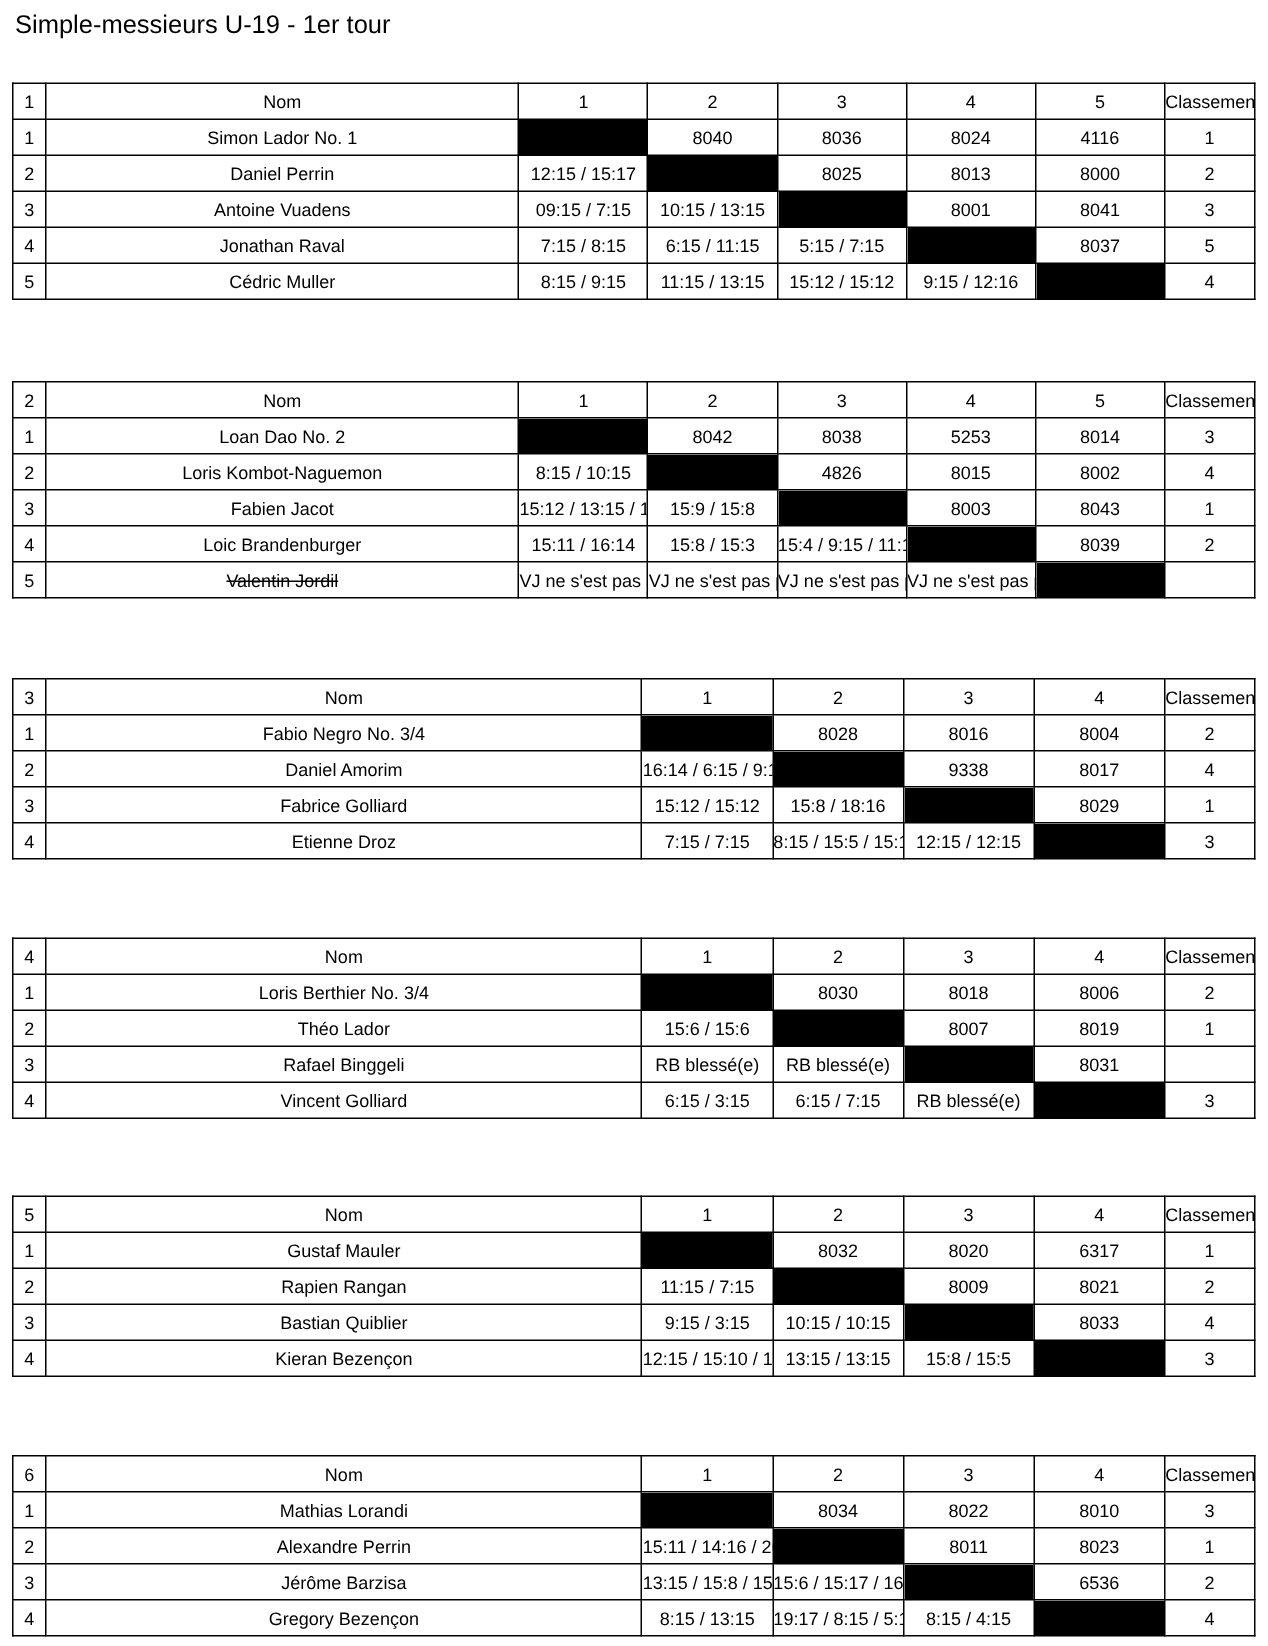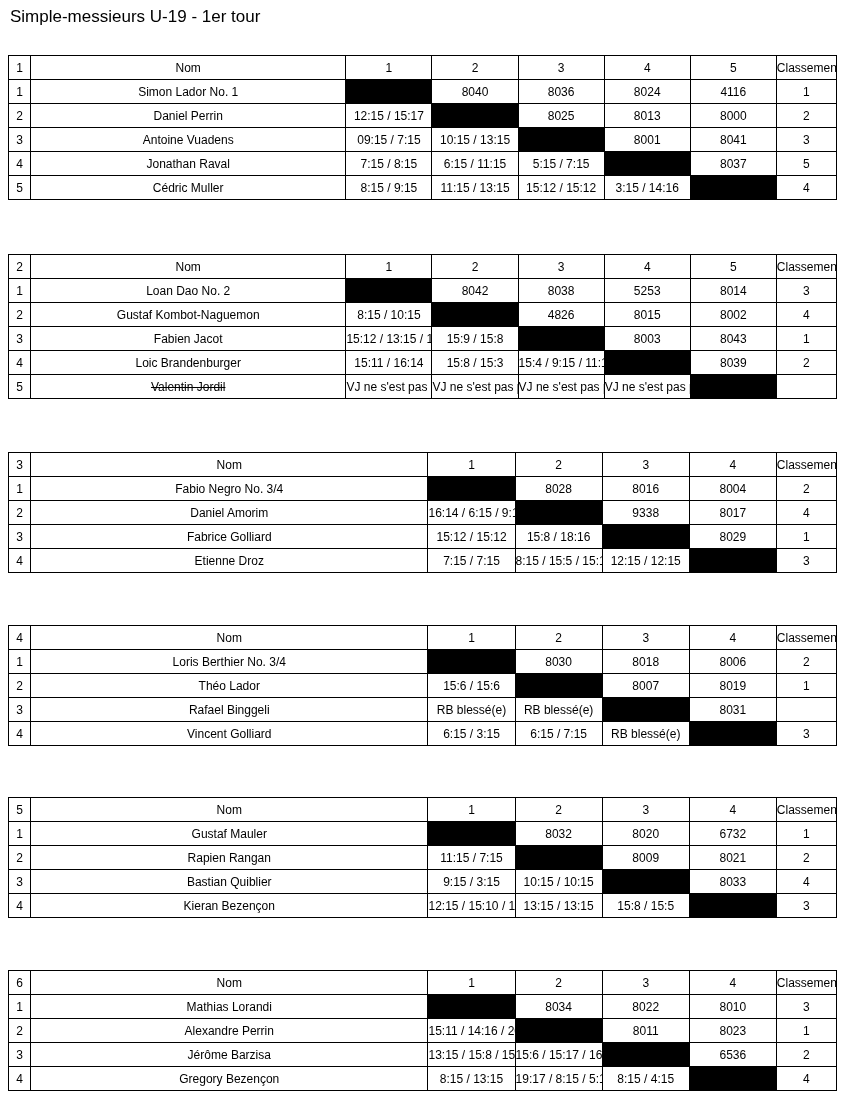--- a/index.html
+++ b/index.html
@@ -122,21 +122,21 @@
           <td class="c-opp blk"></td>
           <td class="c-opp">8037</td>
           <td class="c-rank" style="font-size: 12px;">5</td>
         </tr>
         <tr>
           <td class="c-idx">5</td>
           <td class="c-name">Cédric Muller</td>
           <td class="c-opp small">8:15 / 9:15</td>
           <td class="c-opp small">11:15 / 13:15</td>
           <td class="c-opp small">15:12 / 15:12</td>
-          <td class="c-opp small">3:15 / 14:16</td>
+          <td class="c-opp small">9:15 / 12:16</td>
           <td class="c-opp blk"></td>
           <td class="c-rank" style="font-size: 12px;">4</td>
         </tr>
       </tbody>
     </table>
     <table class="group" style="top: 254px;">
       <colgroup>
         <col style="width: 22px;">
         <col style="width: 315px;">
         <col style="width: 86px;">
@@ -164,21 +164,21 @@
           <td class="c-name">Loan Dao No. 2</td>
           <td class="c-opp blk"></td>
           <td class="c-opp">8042</td>
           <td class="c-opp">8038</td>
           <td class="c-opp">5253</td>
           <td class="c-opp">8014</td>
           <td class="c-rank" style="font-size: 12px;">3</td>
         </tr>
         <tr>
           <td class="c-idx">2</td>
-          <td class="c-name">Gustaf Kombot-Naguemon</td>
+          <td class="c-name">Loris Kombot-Naguemon</td>
           <td class="c-opp small">8:15 / 10:15</td>
           <td class="c-opp blk"></td>
           <td class="c-opp">4826</td>
           <td class="c-opp">8015</td>
           <td class="c-opp">8002</td>
           <td class="c-rank" style="font-size: 12px;">4</td>
         </tr>
         <tr>
           <td class="c-idx">3</td>
           <td class="c-name">Fabien Jacot</td>
@@ -352,21 +352,21 @@
           <th class="c-rank hdr-rank">Classement</th>
         </tr>
       </thead>
       <tbody>
         <tr>
           <td class="c-idx">1</td>
           <td class="c-name">Gustaf Mauler</td>
           <td class="c-opp blk"></td>
           <td class="c-opp">8032</td>
           <td class="c-opp">8020</td>
-          <td class="c-opp">6732</td>
+          <td class="c-opp">6317</td>
           <td class="c-rank" style="font-size: 12px;">1</td>
         </tr>
         <tr>
           <td class="c-idx">2</td>
           <td class="c-name">Rapien Rangan</td>
           <td class="c-opp">11:15 / 7:15</td>
           <td class="c-opp blk"></td>
           <td class="c-opp">8009</td>
           <td class="c-opp">8021</td>
           <td class="c-rank" style="font-size: 12px;">2</td>

